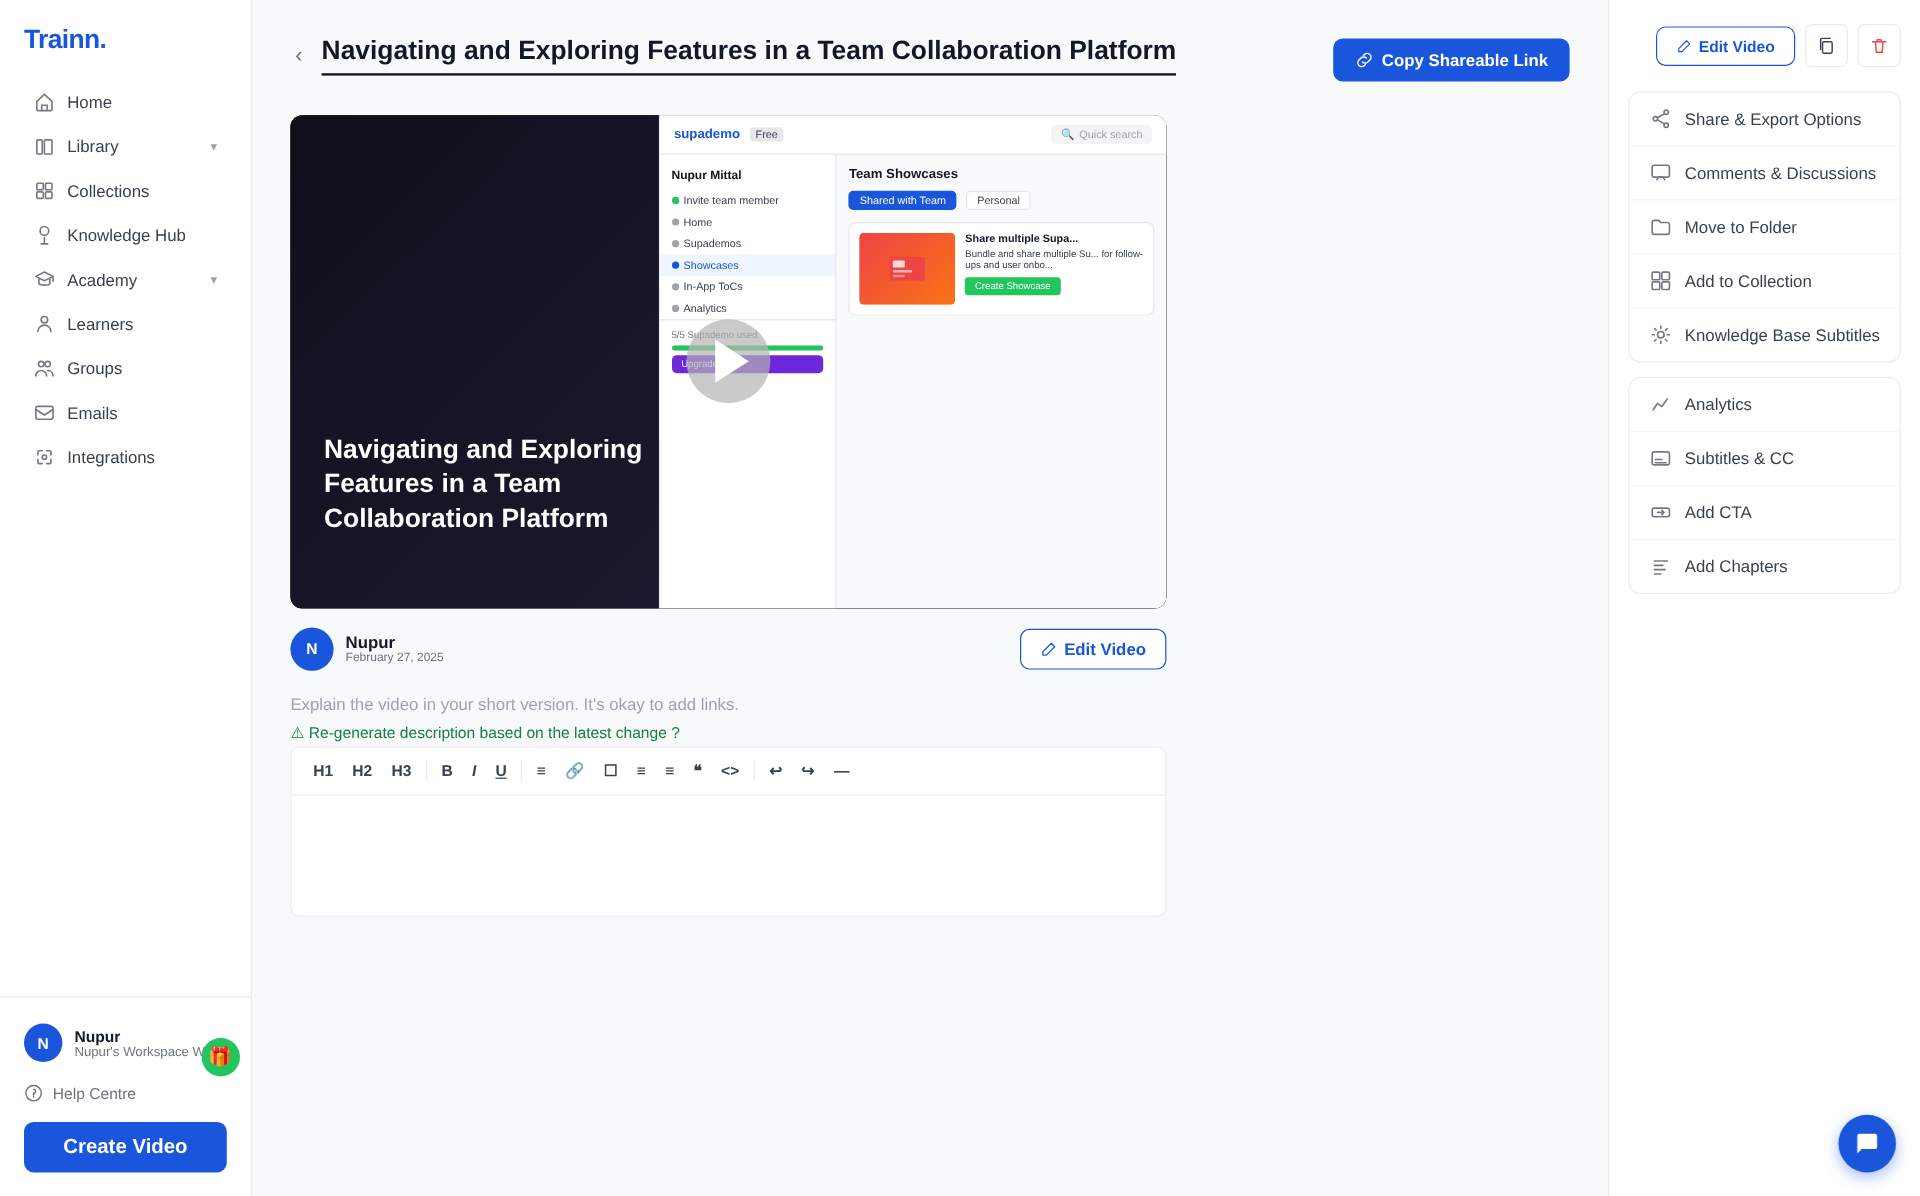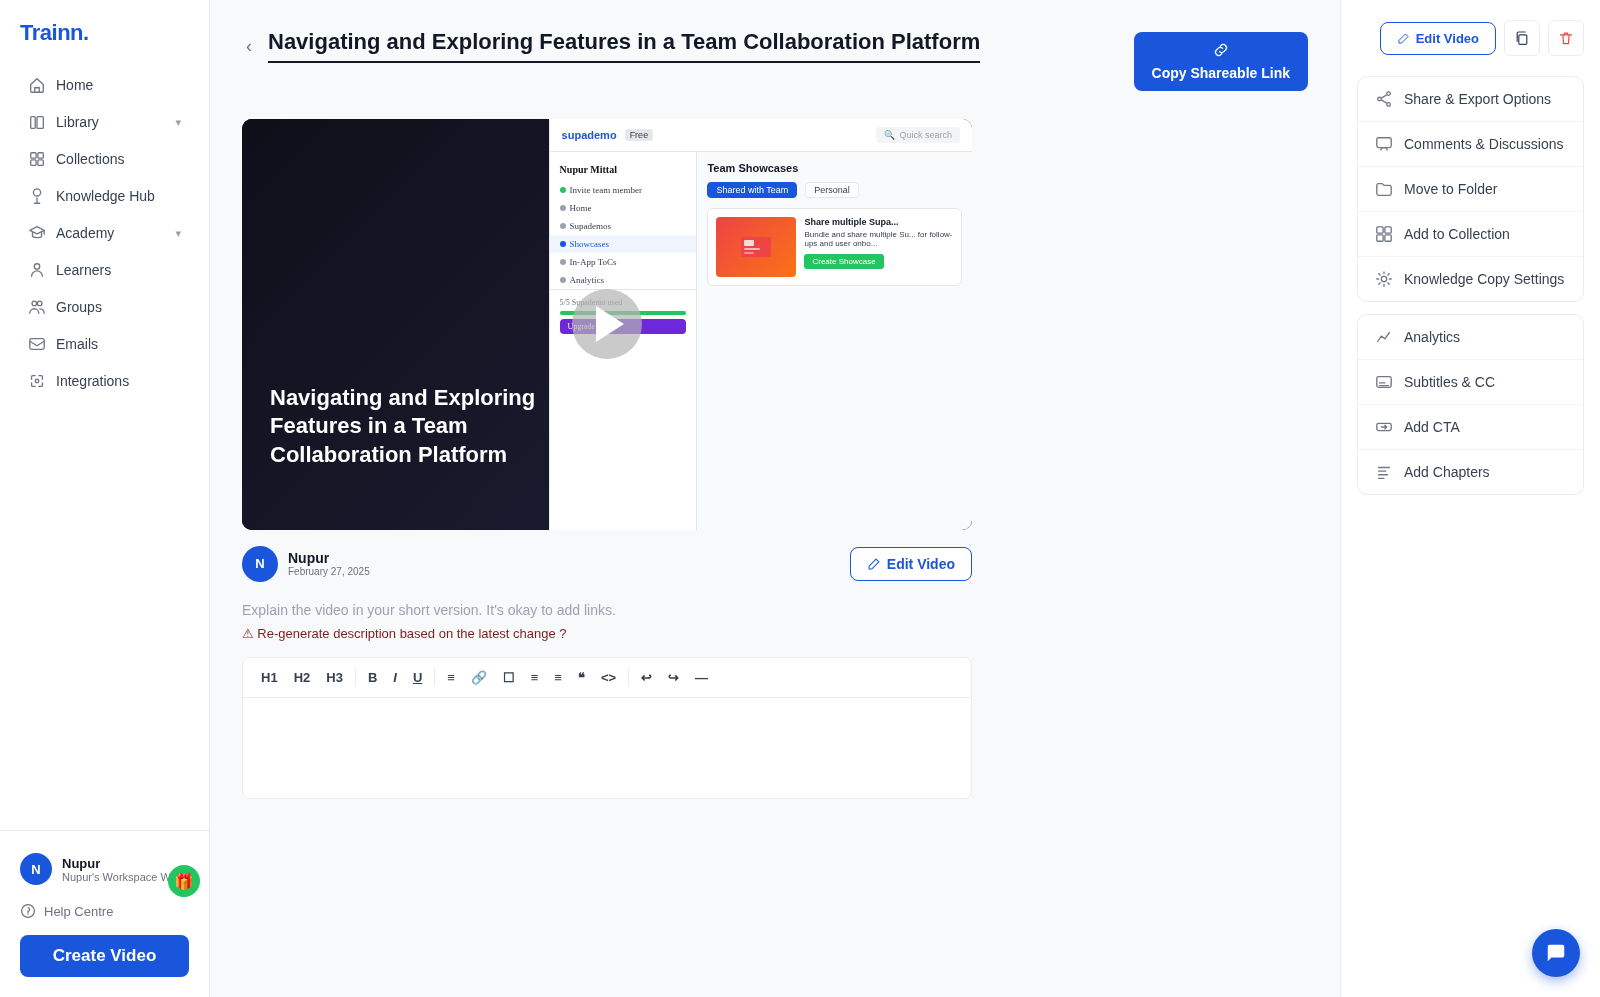--- a/index.html
+++ b/index.html
@@ -190,21 +190,20 @@
       align-items: center;
       gap: 7px;
       padding: 10px 18px;
       border: none;
       background: #1a56db;
       color: white;
       border-radius: 8px;
       font-size: 14px;
       font-weight: 600;
       cursor: pointer;
-      flex-direction: column;
     }
 
     
     .video-container {
       width: 100%;
       max-width: 730px;
       border-radius: 10px;
       overflow: hidden;
       background: #111;
       aspect-ratio: 16/9;
@@ -293,21 +292,20 @@
       align-items: center;
       gap: 4px;
     }
 
     .mock-body { display: flex; flex: 1; overflow: hidden; }
     .mock-sidebar {
       width: 35%;
       border-right: 1px solid #e5e7eb;
       background: white;
       padding: 8px 0;
-      font-family: Liberation Serif, serif;
     }
 
     .mock-sidebar-item {
       padding: 4px 10px;
       font-size: 9px;
       color: #374151;
       cursor: pointer;
       display: flex;
       align-items: center;
       gap: 4px;
@@ -448,27 +446,27 @@
     .description-area {
       margin-top: 20px;
       max-width: 730px;
     }
     .description-placeholder {
       color: #9ca3af;
       font-size: 14px;
       margin-bottom: 8px;
     }
     .regen-link {
-      color: #7f1d1d;
+      color: #15803d;
       font-size: 13px;
       cursor: pointer;
       display: flex;
       align-items: center;
       gap: 5px;
-      margin-bottom: 16px;
+      margin-bottom: 4px;
     }
 
     
     .editor-wrapper {
       border: 1px solid #e9ecef;
       border-radius: 8px;
       overflow: hidden;
       max-width: 730px;
     }
     .editor-toolbar {
@@ -936,21 +934,21 @@
           </span>
           <span>Add to Collection</span>
         </div>
         <div class="menu-item">
           <span class="menu-icon">
             <svg width="18" height="18" viewBox="0 0 20 20" fill="none">
               <circle cx="10" cy="10" r="3" stroke="#374151" stroke-width="1.5"></circle>
               <path d="M10 2v2M10 16v2M2 10h2M16 10h2M4.22 4.22l1.42 1.42M14.36 14.36l1.42 1.42M4.22 15.78l1.42-1.42M14.36 5.64l1.42-1.42" stroke="#374151" stroke-width="1.5" stroke-linecap="round"></path>
             </svg>
           </span>
-          <span>Knowledge Copy Settings</span>
+          <span>Knowledge Base Subtitles</span>
         </div>
       </div>
 
       <div class="menu-section">
         <div class="menu-item">
           <span class="menu-icon">
             <svg width="18" height="18" viewBox="0 0 20 20" fill="none">
               <polyline points="3,15 7,9 11,12 16,5" stroke="#374151" stroke-width="1.5" stroke-linecap="round" stroke-linejoin="round"></polyline>
             </svg>
           </span>

